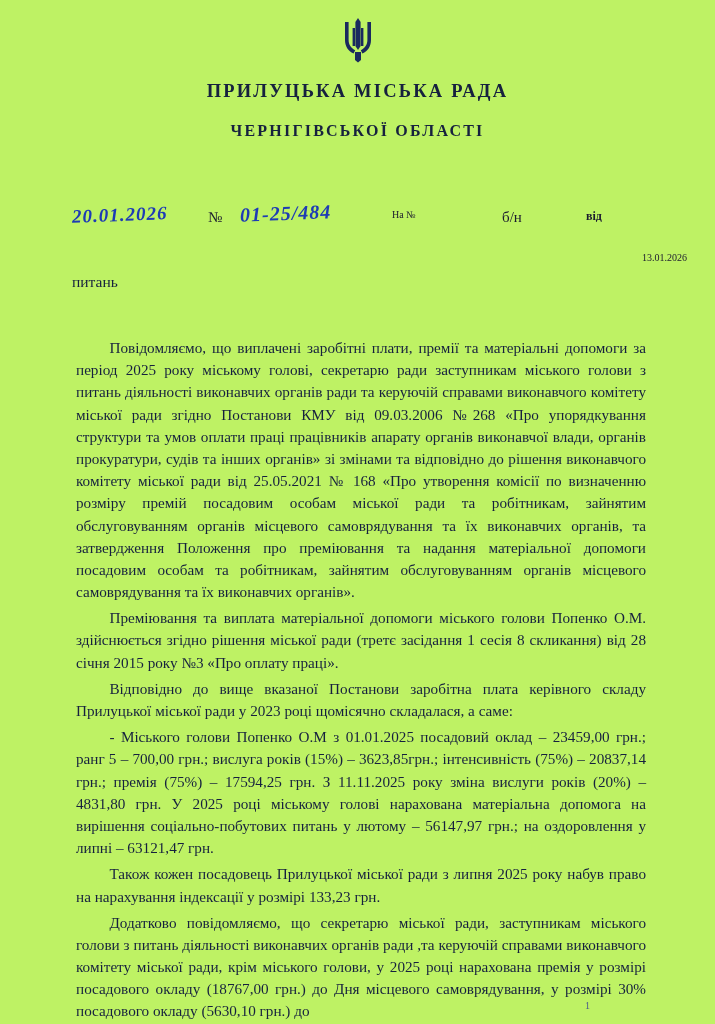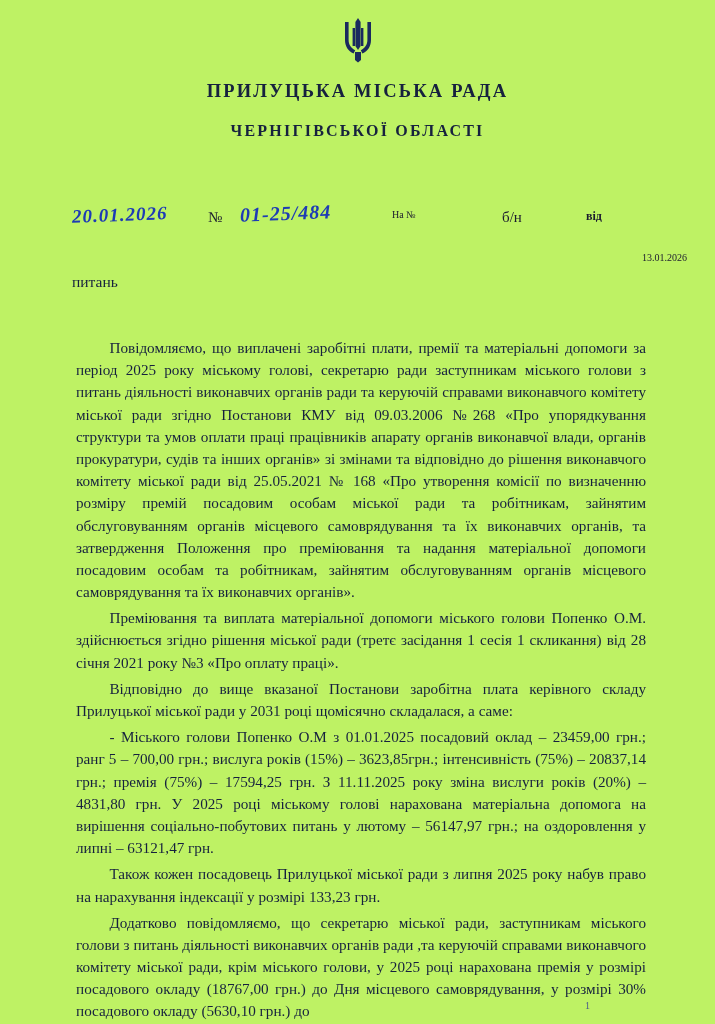--- a/index.html
+++ b/index.html
@@ -202,22 +202,22 @@
 
   <div class="addressee">
   </div>
 
   <div class="subject">
     <div>питань</div>
   </div>
 
   <div class="body-text">
     <p>Повідомляємо, що виплачені заробітні плати, премії та матеріальні допомоги за період 2025 року міському голові, секретарю ради заступникам міського голови з питань діяльності виконавчих органів ради та керуючій справами виконавчого комітету міської ради згідно Постанови КМУ від 09.03.2006 №268 «Про упорядкування структури та умов оплати праці працівників апарату органів виконавчої влади, органів прокуратури, судів та інших органів» зі змінами та відповідно до рішення виконавчого комітету міської ради від 25.05.2021 № 168 «Про утворення комісії по визначенню розміру премій посадовим особам міської ради та робітникам, зайнятим обслуговуванням органів місцевого самоврядування та їх виконавчих органів, та затвердження Положення про преміювання та надання матеріальної допомоги посадовим особам та робітникам, зайнятим обслуговуванням органів місцевого самоврядування та їх виконавчих органів».</p>
-    <p>Преміювання та виплата матеріальної допомоги міського голови Попенко О.М. здійснюється згідно рішення міської ради (третє засідання 1 сесія 1 скликання) від 28 січня 2021 року №3 «Про оплату праці».</p>
-    <p>Відповідно до вище вказаної Постанови заробітна плата керівного складу Прилуцької міської ради у 2031 році щомісячно складалася, а саме:</p>
+    <p>Преміювання та виплата матеріальної допомоги міського голови Попенко О.М. здійснюється згідно рішення міської ради (третє засідання 1 сесія 8 скликання) від 28 січня 2015 року №3 «Про оплату праці».</p>
+    <p>Відповідно до вище вказаної Постанови заробітна плата керівного складу Прилуцької міської ради у 2023 році щомісячно складалася, а саме:</p>
     <p>- Міського голови Попенко О.М з 01.01.2025 посадовий оклад – 23459,00 грн.; ранг 5 – 700,00 грн.; вислуга років (15%) – 3623,85грн.; інтенсивність (75%) – 20837,14 грн.; премія (75%) – 17594,25 грн. З 11.11.2025 року зміна вислуги років (20%) – 4831,80 грн. У 2025 році міському голові нарахована матеріальна допомога на вирішення соціально-побутових питань у лютому – 56147,97 грн.; на оздоровлення у липні – 63121,47 грн.</p>
     <p>Також кожен посадовець Прилуцької міської ради з липня 2025 року набув право на нарахування індексації у розмірі 133,23 грн.</p>
     <p>Додатково повідомляємо, що секретарю міської ради, заступникам міського голови з питань діяльності виконавчих органів ради ,та керуючій справами виконавчого комітету міської ради, крім міського голови, у 2025 році нарахована премія у розмірі посадового окладу (18767,00 грн.) до Дня місцевого самоврядування, у розмірі 30% посадового окладу (5630,10 грн.) до</p>
   </div>
 
   <div class="footer-mark">1</div>
 
 </div>
 
 </body></html>

